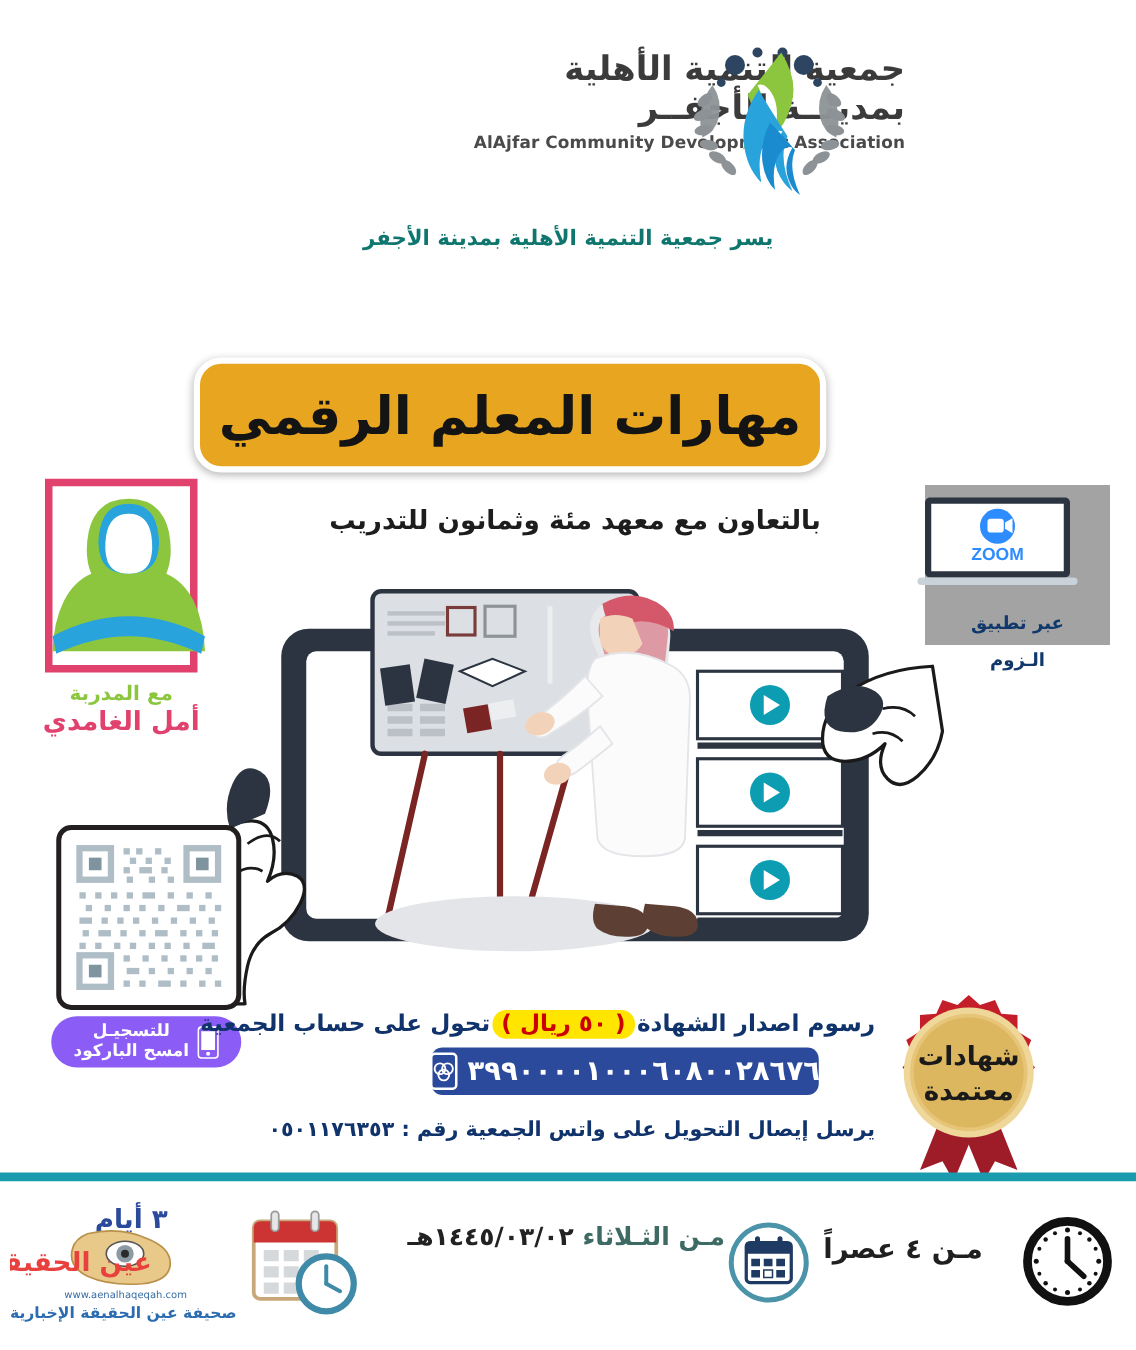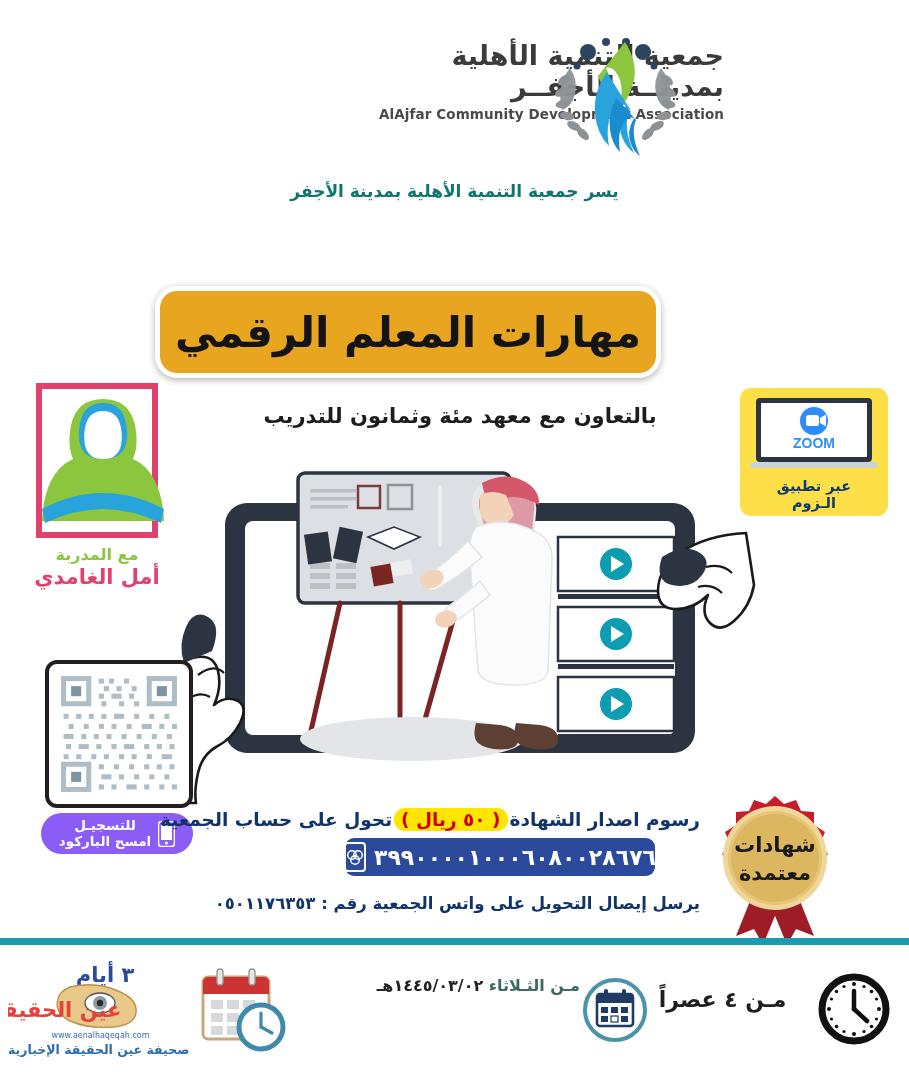--- a/index.html
+++ b/index.html
@@ -44,25 +44,25 @@
   
   #trainer{top:383px;left:22px;width:150px;}
   #trainer-frame{position:relative;width:122px;height:155px;margin:0 auto;
     border:6px solid #e0426d;box-sizing:border-box;}
   #trainer-avatar{position:absolute;left:-6px;top:-8px;width:134px;height:170px;}
   .trainer-l1{margin-top:7px;text-align:center;font-size:16px;font-weight:700;color:#8cc63f;}
   .trainer-l2{text-align:center;font-size:21px;font-weight:700;color:#e0426d;margin-top:1px;}
 
   
   #zoom-badge{
-    top:388px;left:740px;width:148px;height:128px;background:#fde047;
-    border-radius:11px;box-sizing:border-box;padding:8px 8px 4px;
+    top:388px;left:740px;width:148px;height:128px;background:#a3a3a3;
+    border-radius:0;box-sizing:border-box;padding:8px 24px 4px;
   }
   #zoom-screen{width:132px;height:78px;margin:0 auto;}
-  .zoom-cap{text-align:center;color:#10386b;font-size:14.5px;font-weight:700;line-height:1.15;margin-top:0;}
+  .zoom-cap{text-align:center;color:#10386b;font-size:14.5px;font-weight:700;line-height:1.15;margin-top:13px;}
 
   
   #illus{top:455px;left:150px;width:610px;height:350px;}
 
   
   #qr-wrap{top:660px;left:33px;width:160px;}
   #qr-box{width:148px;height:148px;border:4px solid #231f20;border-radius:12px;box-sizing:border-box;
     background:#fff;padding:7px;}
   #qr-pill{width:152px;height:41px;margin-top:5px;background:#8b5cf6;border-radius:21px;
     display:flex;align-items:center;justify-content:center;gap:7px;padding:0 6px;box-sizing:border-box;}
@@ -89,21 +89,21 @@
   #footer{top:955px;left:0;width:909px;height:125px;}
 
   #days-badge{position:absolute;left:60px;top:8px;width:90px;text-align:center;
     color:#2b4a9b;font-size:21px;font-weight:700;}
   #news-logo{position:absolute;left:8px;top:28px;width:185px;}
   .news-url{font-size:8px;color:#3a6ea5;text-align:center;direction:ltr;margin-top:-2px;}
   .news-sub{font-size:12.5px;font-weight:700;color:#2b6cb0;text-align:left;margin-top:2px;}
 
   #cal-icon{position:absolute;left:195px;top:12px;width:95px;height:88px;}
   #dates{position:absolute;left:300px;top:18px;width:280px;text-align:right;}
-  .date-row{font-size:16px;font-weight:700;color:#3d6b63;line-height:1.62;white-space:nowrap;}
+  .date-row{font-size:20px;font-weight:700;color:#3d6b63;line-height:1.62;white-space:nowrap;}
   .date-num{color:#222;}
   #time-circle{position:absolute;left:582px;top:22px;width:66px;height:66px;}
   #time-text{position:absolute;left:655px;top:32px;width:135px;text-align:center;
     font-size:22px;font-weight:700;color:#1f1f1f;white-space:nowrap;}
   #clock-icon{position:absolute;left:818px;top:18px;width:72px;height:72px;}
 </style>
 </head>
 <body>
 
 <div class="abs" id="header">

